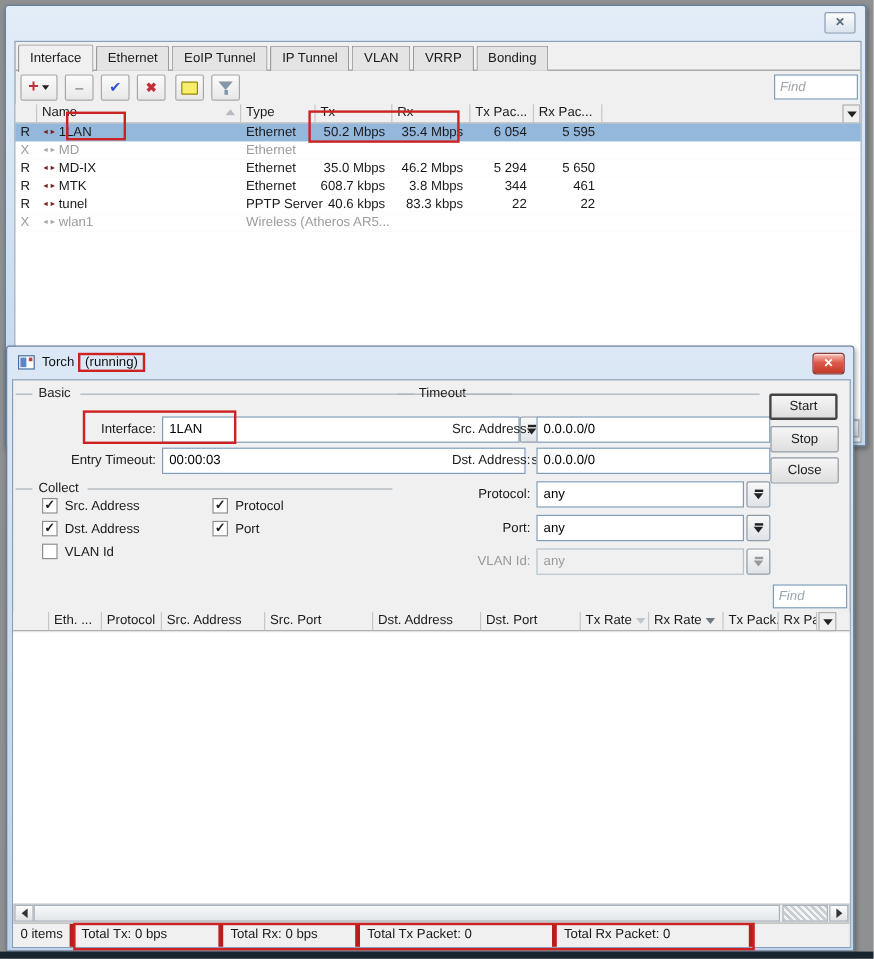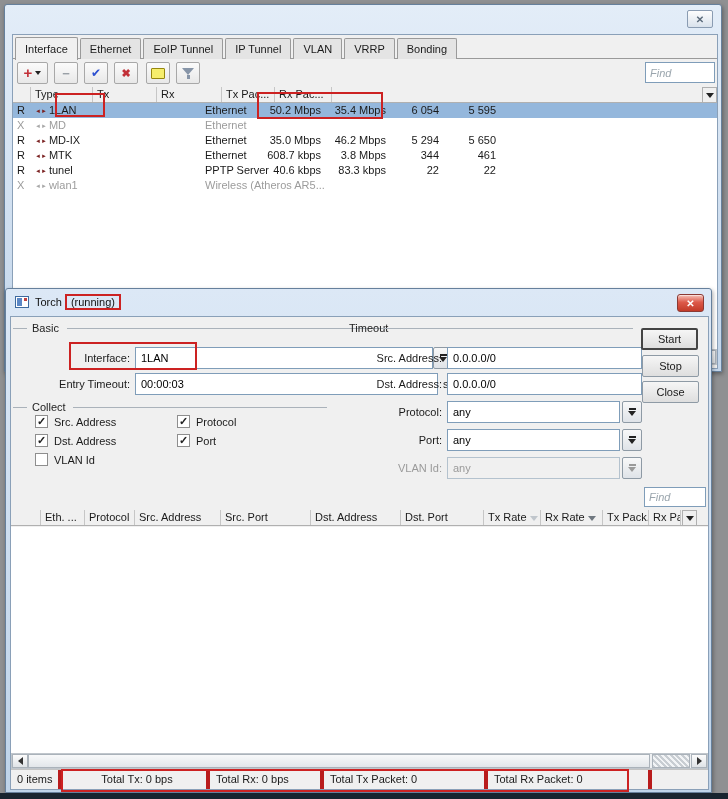--- a/index.html
+++ b/index.html
@@ -125,20 +125,21 @@
     <div class="tbtn" style="left:163px; top:27px;">
       <span class="funnelwrap">
           <span class="funneltri"></span>
           <span class="funnelstem"></span>
         </span>
     </div>
     <input class="findbox" style="left: 632px; top: 27px;" readonly="" placeholder="Find">
 
     <div class="lheader" style="left:0; top:52px; width:704px;">
       <span class="hcell" style="width:18px;"></span>
+      <span class="hcell" style="width:170px;"><span>Name</span><span class="sortmark"></span></span>
       <span class="hcell" style="width:62px;">Type</span>
       <span class="hcell" style="width:64px;">Tx</span>
       <span class="hcell" style="width:65px;">Rx</span>
       <span class="hcell" style="width:53px;">Tx Pac...</span>
       <span class="hcell" style="width:57px;">Rx Pac...</span>
       <span class="hcell" style="flex:1; border-right:none;"></span>
     </div>
     <div class="hddbtn" style="left:689px; top:52px;">
         <span class="tri-dn"></span>
       </div>
@@ -321,21 +322,21 @@
         </div>
       <div class="thumb" style="left:16px; width:622px;"></div>
       <div class="hatch" style="left:640px; width:38px;"></div>
       <div class="sbtn" style="right:0;">
           <span class="tri-r"></span>
         </div>
     </div>
 
     <div class="statusbar" style="left:0; top:452px; width:697px;">
       <span class="scell" style="width:51px;">0 items</span>
-      <span class="scell" style="width:148px;text-align:center;">Total Tx: 0 bps</span>
+      <span class="scell" style="width:124px;">Total Tx: 0 bps</span>
       <span class="scell" style="width:114px;">Total Rx: 0 bps</span>
       <span class="scell" style="width:164px;">Total Tx Packet: 0</span>
       <span class="scell" style="width:164px;">Total Rx Packet: 0</span>
       <span class="scell" style="flex:1; border-right:none;"></span>
     </div>
   </div>
 </div>
 
 <div class="redbox" style="left:55px; top:93px; width:50px; height:24px;"></div>
 <div class="redbox" style="left:257px; top:92px; width:126px; height:27px;"></div>

